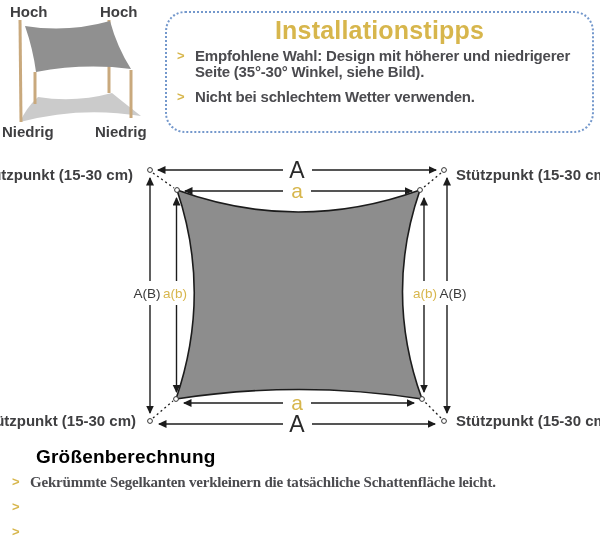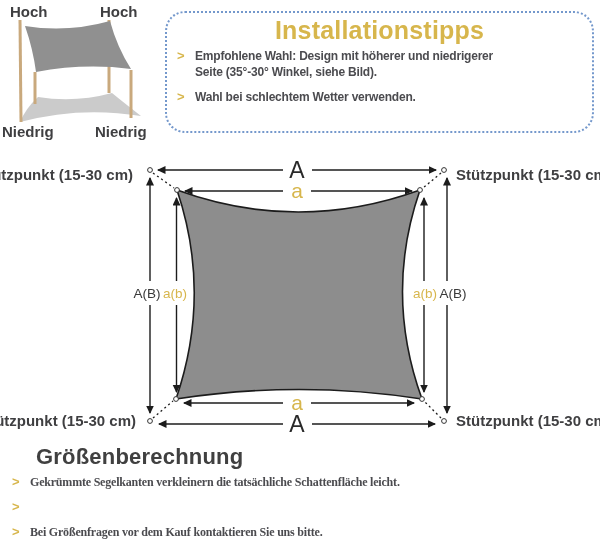--- a/index.html
+++ b/index.html
@@ -16,26 +16,26 @@
     padding:5px 8px 5px 8px;
   }
   .tips-title{
     text-align:center;color:#d7b64c;font-weight:bold;font-size:25px;line-height:22px;
     letter-spacing:0.2px;margin-top:1px;margin-bottom:7px;
   }
   .bullet{display:flex;align-items:flex-start;margin:0 0 9px 2px;}
   .bullet .mk{
     color:#d7b64c;font-weight:bold;font-size:13px;line-height:16px;width:18px;flex:0 0 18px;
   }
-  .bullet .txt{color:#4b4b4f;font-weight:bold;font-size:12px;line-height:16px;letter-spacing:-0.2px;}
+  .bullet .txt{color:#4b4b4f;font-weight:bold;font-size:15px;line-height:16px;letter-spacing:-0.2px;}
 
   
   .size-section{position:absolute;left:0;top:446px;width:600px;}
   .size-title{
-    color:#404040;font-weight:bold;font-size:22px;line-height:22px;margin:0 0 6px 36px;letter-spacing:0.2px;
+    color:#000000;font-weight:bold;font-size:19px;line-height:22px;margin:0 0 6px 36px;letter-spacing:0.2px;
   }
   .size-section .bullet{margin:0 0 9px 12px;}
   .size-section .bullet .mk{width:18px;flex:0 0 18px;}
   .size-section .bullet .txt{color:#4b4b4f;font-family:Liberation Serif, serif;}
 
   
   .diagram{position:absolute;left:0;top:148px;}
   svg text{font-family:"Liberation Sans", sans-serif;}
 </style>
 </head>
@@ -66,21 +66,21 @@
     <div class="bullet">
       <span class="mk">&gt;</span>
       <div class="txt">
         <div>Empfohlene Wahl: Design mit höherer und niedrigerer</div>
         <div>Seite (35°-30° Winkel, siehe Bild).</div>
       </div>
     </div>
     <div class="bullet">
       <span class="mk">&gt;</span>
       <div class="txt">
-        <div>Wahl bei schlechtem Wetter verwenden.</div>
+        <div>Nicht bei schlechtem Wetter verwenden.</div>
       </div>
     </div>
   </div>
 
   <svg class="diagram" width="600" height="300" viewBox="0 0 600 300">
     <defs>
       <marker id="ah" markerWidth="10" markerHeight="9" refX="7.5" refY="4" orient="auto" markerUnits="userSpaceOnUse">
         <path d="M0,0 L8.5,4 L0,8 Z" fill="#1c1c1c"></path>
       </marker>
     </defs>
@@ -146,19 +146,16 @@
       <span class="mk">&gt;</span>
       <div class="txt">
         <div>Gekrümmte Segelkanten verkleinern die tatsächliche Schattenfläche leicht.</div>
       </div>
     </div>
     <div class="bullet">
       <span class="mk">&gt;</span>
     </div>
     <div class="bullet">
       <span class="mk">&gt;</span>
-      <div class="txt">
-        <div>Bei Größenfragen vor dem Kauf kontaktieren Sie uns bitte.</div>
-      </div>
     </div>
   </div>
 
 </div>
 
 </body></html>

